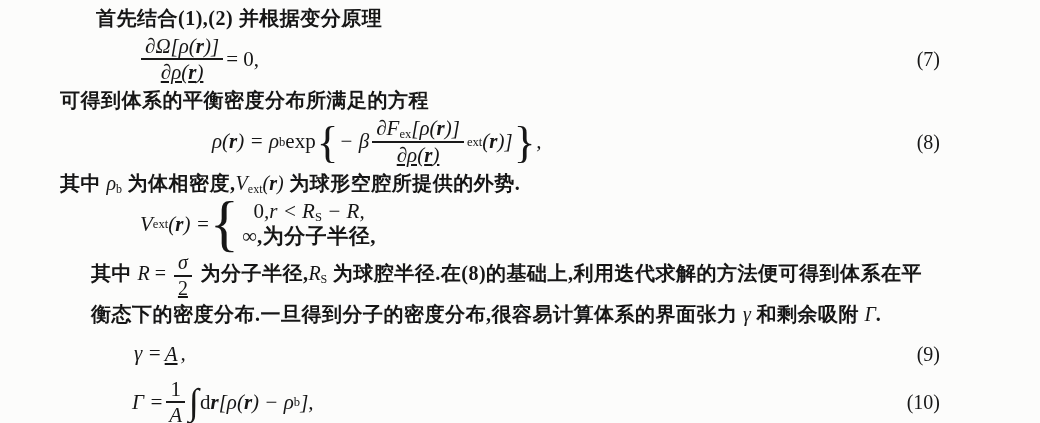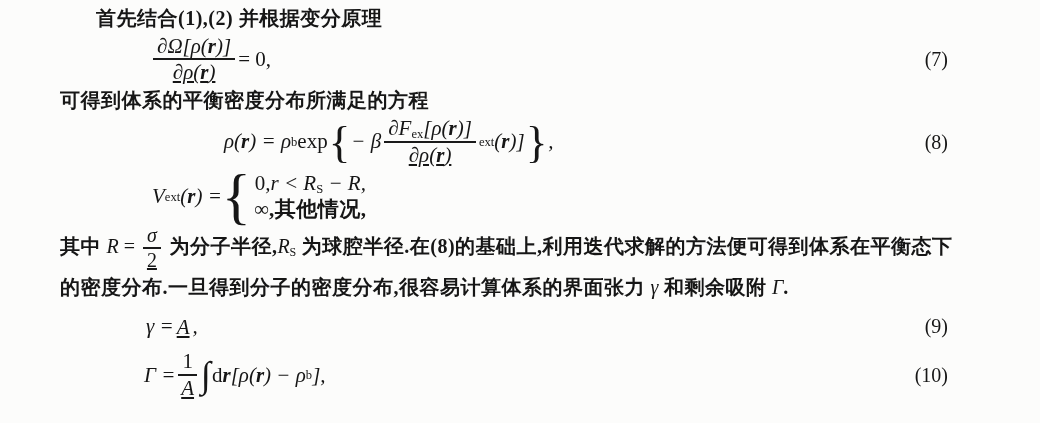--- a/index.html
+++ b/index.html
@@ -1,23 +1,23 @@
 <!DOCTYPE html>
 <html><head>
 <meta charset="utf-8">
 <style>
   html,body{margin:0;padding:0;background:#fcfcfb;}
   body{width:1040px;height:423px;overflow:hidden;
        font-family:"Liberation Serif","DejaVu Serif",serif;color:#161616;}
   .page{box-sizing:border-box;width:1040px;height:423px;
-        padding:5px 80px 0 60px;position:relative;}
+        padding:5px 100px 0 60px;position:relative;}
   
   .para{margin:0;font-size:20px;line-height:1.32;font-style:normal;}
   .para.indent{text-indent:36px;}
-  .para.tall{line-height:1.52;}
+  .para.tall{line-height:1.52;margin-left:31px;}
   
   .cn{font-style:normal;font-weight:600;letter-spacing:0.5px;}
   .mi{font-style:italic;}
   .mr{font-style:normal;}
   .mbi{font-style:italic;font-weight:700;}
   sub.msub{font-style:normal;font-size:0.60em;line-height:0;vertical-align:-0.25em;}
   
   .frac{display:inline-flex;flex-direction:column;align-items:center;
         vertical-align:middle;margin:0 3px;text-align:center;}
   .fn{display:block;padding:0 4px 1px;border-bottom:2px solid #1a1a1a;line-height:1.08;}
@@ -26,21 +26,21 @@
   .bigd{font-size:2.15em;font-weight:400;font-style:normal;
         vertical-align:middle;line-height:0;margin:0 1px;}
   .intg{font-size:1.75em;font-style:normal;vertical-align:middle;line-height:0;margin:0 1px;}
   
   .cases{display:inline-flex;align-items:center;vertical-align:middle;}
   .cbrace{font-size:2.9em;font-weight:400;font-style:normal;line-height:0.85;margin-right:3px;}
   .crows{display:inline-flex;flex-direction:column;text-align:center;}
   .crow{line-height:1.22;}
   
   .eqrow{display:flex;align-items:center;position:relative;
-         font-size:21px;min-height:46px;margin:1px 12px;}
+         font-size:21px;min-height:46px;margin:1px 0;}
   .eqrow.fr{min-height:54px;}
   .eqbody{display:inline-flex;align-items:center;white-space:nowrap;}
   .off78{margin-left:78px;} .off152{margin-left:152px;}
   .off80{margin-left:80px;} .off74{margin-left:74px;} .off72{margin-left:72px;}
   .eqnum{position:absolute;right:0;top:50%;transform:translateY(-50%);
          font-style:normal;font-size:20px;}
 </style>
 </head>
 <body>
 
@@ -77,33 +77,34 @@
         <sub class="msub">ext</sub>
         <span class="mi">(</span>
         <span class="mbi">r</span>
         <span class="mi">)]</span>
         <span class="bigd">}</span>
         <span class="mi">,</span>
       </span>
     <span class="eqnum">(8)</span>
   </div>
 
+  <p class="para"><span class="cn">其中 </span><span class="mi">ρ</span><sub class="msub">b</sub><span class="cn"> 为体相密度,</span><span class="mi">V</span><sub class="msub">ext</sub><span class="mi">(</span><span class="mbi">r</span><span class="mi">)</span><span class="cn"> 为球形空腔所提供的外势.</span></p>
 
   <div class="eqrow fr">
     <span class="eqbody off80">
         <span class="mi">V</span>
         <sub class="msub">ext</sub>
         <span class="mi">(</span>
         <span class="mbi">r</span>
         <span class="mi">) = </span>
         <span class="cases">
           <span class="cbrace">{</span>
           <span class="crows">
             <span class="crow"><span class="mr">0</span><span class="mi">,r &lt; R</span><sub class="msub">S</sub><span class="mi"> − R,</span></span>
-            <span class="crow"><span class="mr">∞</span><span class="cn">,其他情况,</span></span>
+            <span class="crow"><span class="mr">∞</span><span class="cn">,为分子半径,</span></span>
           </span>
         </span>
       </span>
   </div>
 
   <p class="para tall"><span class="cn">其中 </span><span class="mi">R</span><span class="mr"> = </span><span class="frac">
         <span class="fn"><span class="mi">σ</span></span>
         <span class="fd"><span class="mr">2</span></span>
       </span><span class="cn"> 为分子半径,</span><span class="mi">R</span><sub class="msub">S</sub><span class="cn"> 为球腔半径.在(8)的基础上,利用迭代求解的方法便可得到体系在平衡态下的密度分布.一旦得到分子的密度分布,很容易计算体系的界面张力 </span><span class="mi">γ</span><span class="cn"> 和剩余吸附 </span><span class="mi">Γ</span><span class="cn">.</span></p>
 

